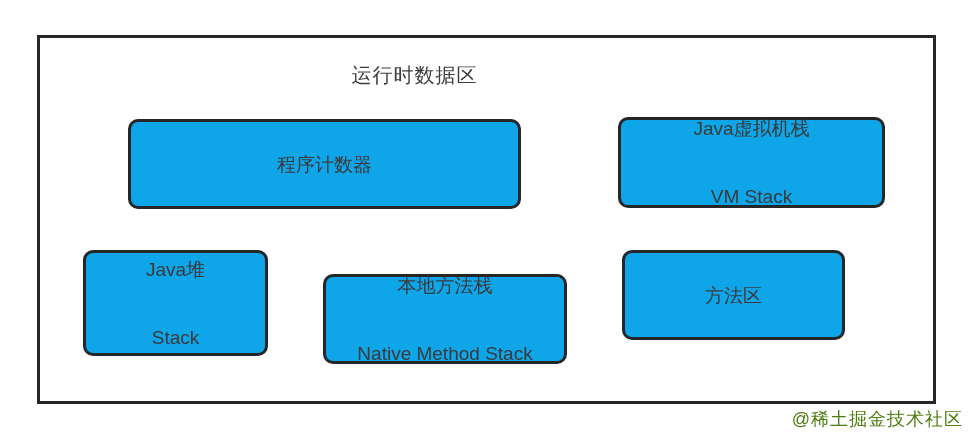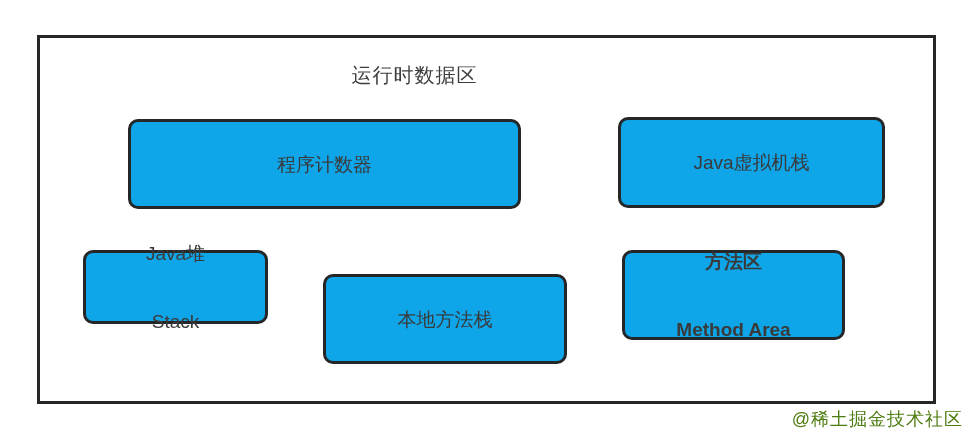--- a/index.html
+++ b/index.html
@@ -41,23 +41,23 @@
     align-items: center;
     justify-content: center;
     text-align: center;
     color: #3a3a3a;
     font-size: 19px;
     line-height: 27px;
     gap: 41px;
   }
   .node-pcr          { left: 128px; top: 119px; width: 393px; height: 90px; }
   .node-vm-stack     { left: 618px; top: 117px; width: 267px; height: 91px; }
-  .node-heap         { left:  83px; top: 250px; width: 185px; height: 74px; }
+  .node-heap         { left:  83px; top: 250px; width: 185px; height: 106px; }
   .node-native-stack { left: 323px; top: 254px; width: 244px; height: 90px; margin-top: 20px; }
-  .node-method-area  { left: 622px; top: 250px; width: 223px; height: 90px; font-weight: bold; }
+  .node-method-area  { left: 622px; top: 250px; width: 223px; height: 90px; }
   .node .line1, .node .line2 { display: block; }
   .watermark {
     position: absolute;
     right: 10px; top: 407px;
     font-size: 18px;
     letter-spacing: 1px;
     color: #4d7c0f;
   }
 </style>
 </head>
@@ -68,31 +68,32 @@
   <div class="outer-box"></div>
 
   <div class="diagram-title">运行时数据区</div>
 
   <div class="node node-pcr">
     <span class="line1">程序计数器</span>
   </div>
 
   <div class="node node-vm-stack">
     <span class="line1">Java虚拟机栈</span>
+    <span class="line2">VM Stack</span>
   </div>
 
   <div class="node node-heap">
     <span class="line1">Java堆</span>
     <span class="line2">Stack</span>
   </div>
 
   <div class="node node-native-stack">
     <span class="line1">本地方法栈</span>
+    <span class="line2">Native Method Stack</span>
   </div>
 
   <div class="node node-method-area">
     <span class="line1">方法区</span>
-    <span class="line2">Method Area</span>
   </div>
 
   <div class="watermark">@稀土掘金技术社区</div>
 
 </div>
 
 </body></html>

